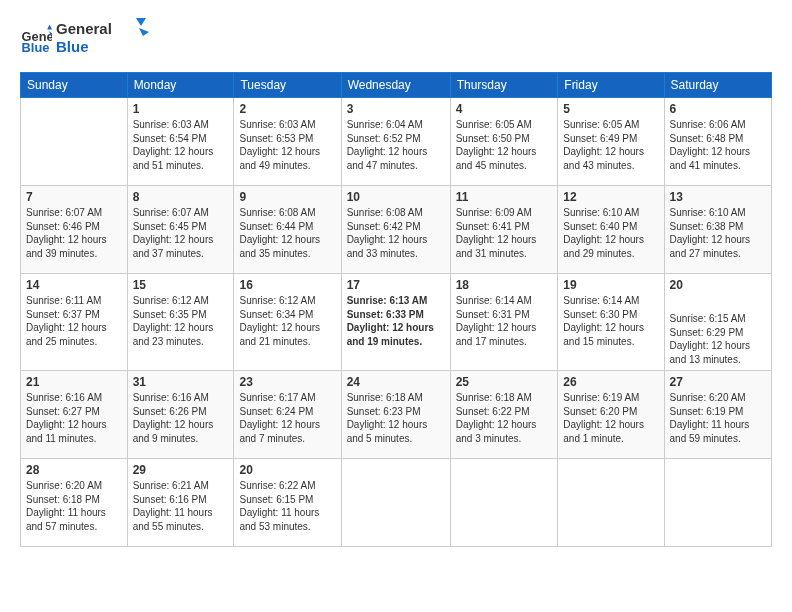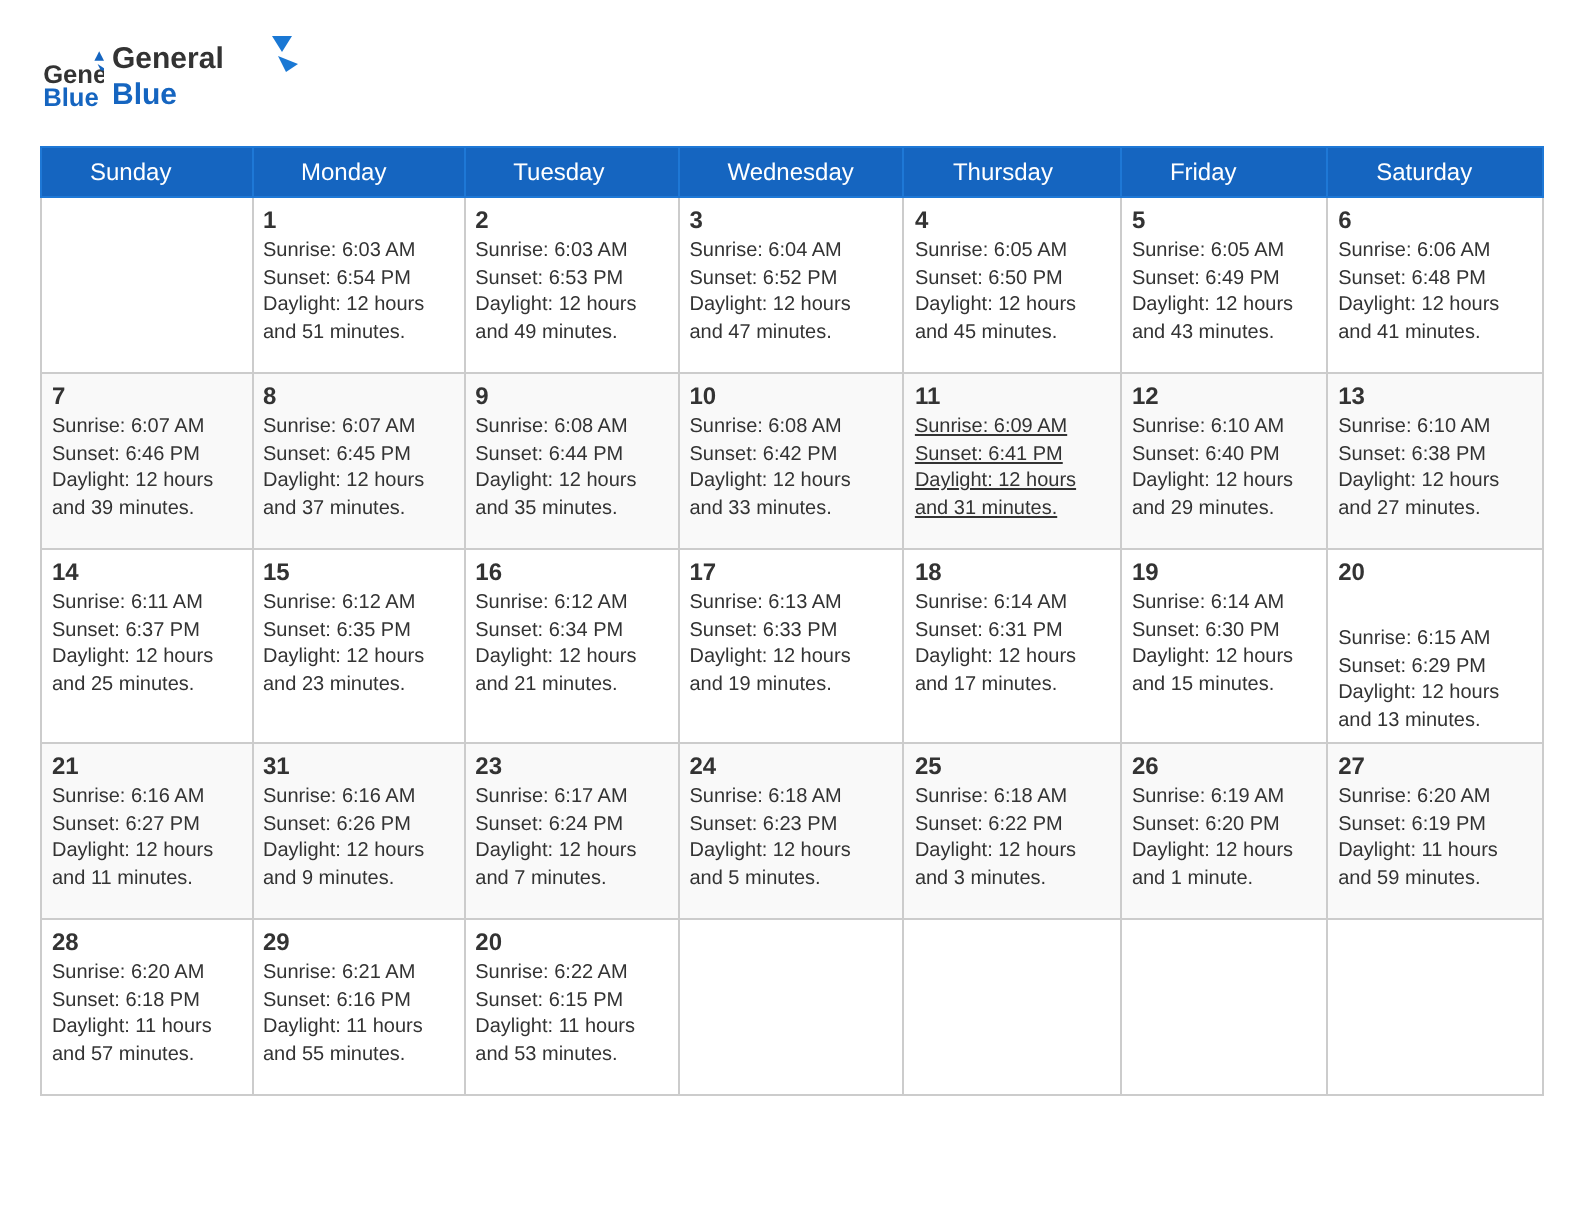--- a/index.html
+++ b/index.html
@@ -46,21 +46,21 @@
     .calendar {
       width: 100%;
       border-collapse: collapse;
       border: 1px solid #ccc;
       font-size: 10px;
     }
     .calendar th {
       background: #1565c0;
       color: #fff;
       text-align: left;
-      padding: 5px 24px;
+      padding: 5px 6px;
       font-size: 12px;
       font-weight: normal;
       border: 1px solid #1e78d6;
     }
     .calendar td {
       border: 1px solid #ccc;
       vertical-align: top;
       padding: 4px 5px;
       width: 113px;
       min-height: 80px;
@@ -191,21 +191,21 @@
           </td>
           <td>
             <span class="day-num">10</span>
             <div class="day-info" style="white-space: pre-line;">Sunrise: 6:08 AM
 Sunset: 6:42 PM
 Daylight: 12 hours
 and 33 minutes.</div>
           </td>
           <td>
             <span class="day-num">11</span>
-            <div class="day-info" style="white-space: pre-line; text-decoration: underline;">Sunrise: 6:09 AM
+            <div class="day-info" style="white-space: pre-line;">Sunrise: 6:09 AM
 Sunset: 6:41 PM
 Daylight: 12 hours
 and 31 minutes.</div>
           </td>
           <td>
             <span class="day-num">12</span>
             <div class="day-info" style="white-space: pre-line;">Sunrise: 6:10 AM
 Sunset: 6:40 PM
 Daylight: 12 hours
 and 29 minutes.</div>
@@ -235,21 +235,21 @@
           </td>
           <td>
             <span class="day-num">16</span>
             <div class="day-info" style="white-space: pre-line;">Sunrise: 6:12 AM
 Sunset: 6:34 PM
 Daylight: 12 hours
 and 21 minutes.</div>
           </td>
           <td>
             <span class="day-num">17</span>
-            <div class="day-info" style="white-space: pre-line;">Sunrise: 6:13 AM
+            <div class="day-info" style="white-space: pre-line; font-weight: bold;">Sunrise: 6:13 AM
 Sunset: 6:33 PM
 Daylight: 12 hours
 and 19 minutes.</div>
           </td>
           <td>
             <span class="day-num">18</span>
             <div class="day-info" style="white-space: pre-line;">Sunrise: 6:14 AM
 Sunset: 6:31 PM
 Daylight: 12 hours
 and 17 minutes.</div>

